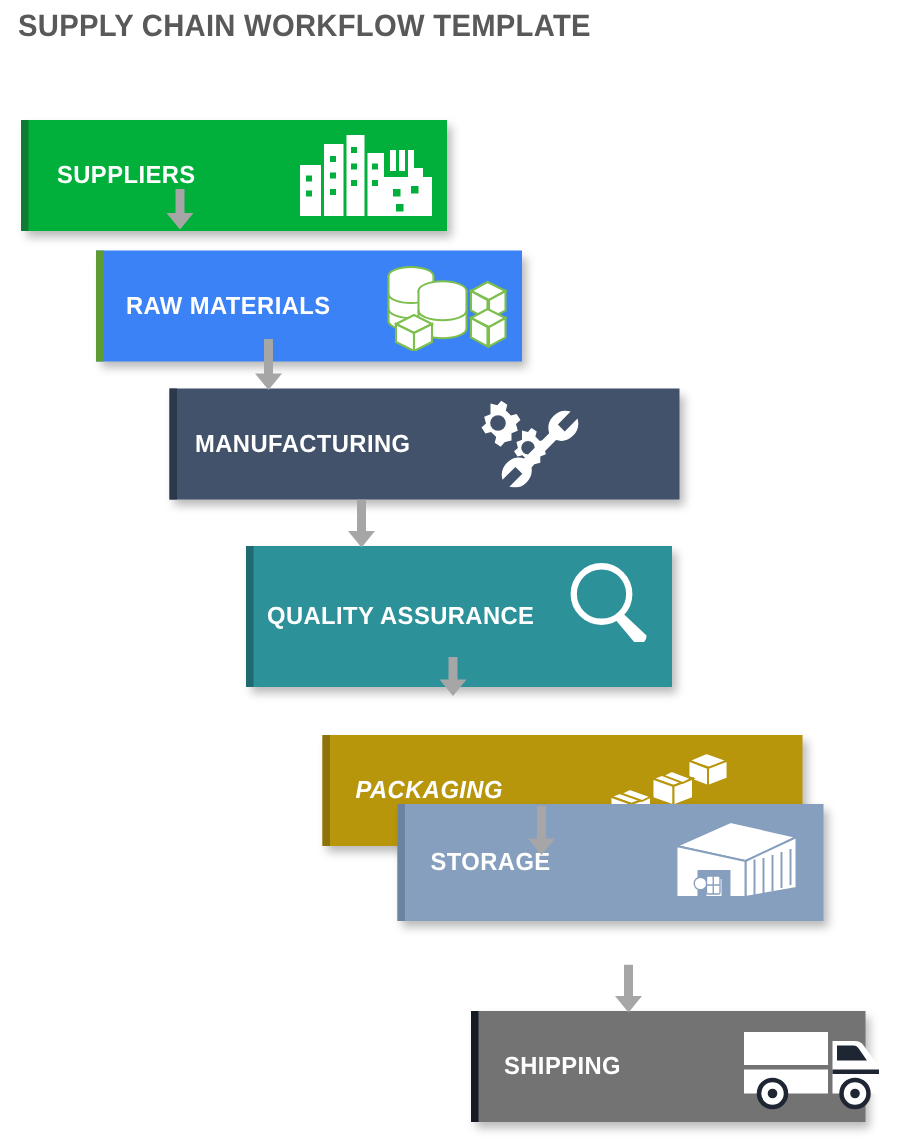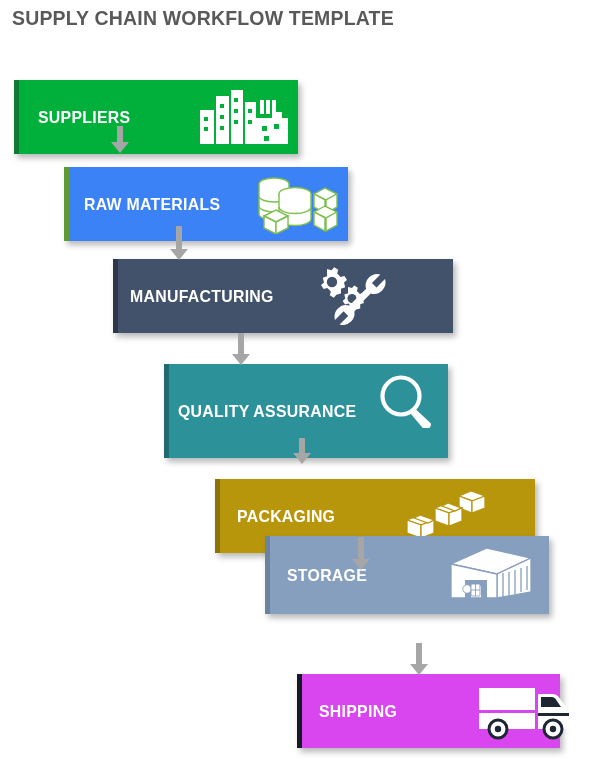--- a/index.html
+++ b/index.html
@@ -178,21 +178,21 @@
         <div class="step-label" style="left: 14px; color: rgb(255, 255, 255);">QUALITY ASSURANCE</div>
         <span class="step-icon" style="left: 214px; top: 10px; width: 56px; height: 54px;">
     <svg viewBox="0 0 56 54" xmlns="http://www.w3.org/2000/svg">
       <g fill="none" stroke="#fff" stroke-width="4.2">
         <circle cx="23" cy="22" r="18.5"></circle>
       </g>
       <path d="M36 35 L52 50 a4.5 4.5 0 0 1 -5.5 4.5 L33.5 39 Z" fill="#fff" stroke="#fff" stroke-width="2" stroke-linejoin="round"></path>
     </svg>
         </span>
       </div>
-      <div class="step" style="left: 215px; top: 479px; width: 320px; height: 74px; background: rgb(184, 150, 12);">
+      <div class="step" style="left: 215px; top: 490px; width: 320px; height: 74px; background: rgb(184, 150, 12); font-style: italic;">
         <div class="accent" style="background: rgb(140, 114, 8);"></div>
         <div class="step-label" style="left: 22px; color: rgb(255, 255, 255);">PACKAGING</div>
         <span class="step-icon" style="left: 188px; top: 11px; width: 86px; height: 52px;">
     <svg viewBox="0 0 86 52" xmlns="http://www.w3.org/2000/svg">
       <g fill="#fff" stroke="#B8960C" stroke-width="1.3">
 
         <path d="M56 6 l12 -5 l14 5 l-12 5 z"></path>
         <path d="M56 6 l13 5 v12 l-13 -5 z"></path>
         <path d="M82 6 l-13 5 v12 l13 -5 z"></path>
 
@@ -227,21 +227,21 @@
       <path d="M20 52 L20 34 L42 34 L42 52 L36 52 L36 40 L26 40 L26 52 Z" fill="#879FBE"></path>
       <g fill="#fff" stroke="#879FBE" stroke-width="0.9">
         <circle cx="22" cy="43" r="4.2"></circle>
         <rect x="26" y="38" width="9" height="12" rx="1"></rect>
         <path d="M26 44 h9" fill="none"></path>
         <path d="M30.5 38 v12" fill="none"></path>
       </g>
     </svg>
         </span>
       </div>
-      <div class="step" style="left: 297px; top: 674px; width: 263px; height: 74px; background: #d946ef;">
+      <div class="step" style="left: 314px; top: 674px; width: 263px; height: 74px; background: #737373;">
         <div class="accent" style="background: rgb(21, 26, 36);"></div>
         <div class="step-label" style="left: 22px; color: rgb(255, 255, 255);">SHIPPING</div>
         <span class="step-icon" style="left: 180px; top: 10px; width: 96px; height: 56px;">
     <svg viewBox="0 0 96 56" xmlns="http://www.w3.org/2000/svg">
       <g fill="#fff">
         <rect x="2" y="4" width="56" height="22"></rect>
         <rect x="2" y="29" width="56" height="16"></rect>
         <path d="M61 10 L76 10 a7 7 0 0 1 5.5 2.7 L92 27 v18 H61 Z"></path>
         <rect x="61" y="29" width="31" height="3" fill="#1E2533"></rect>
         <path d="M64 13 h11 a4 4 0 0 1 3.2 1.6 L84 23 H64 Z" fill="#1E2533"></path>

